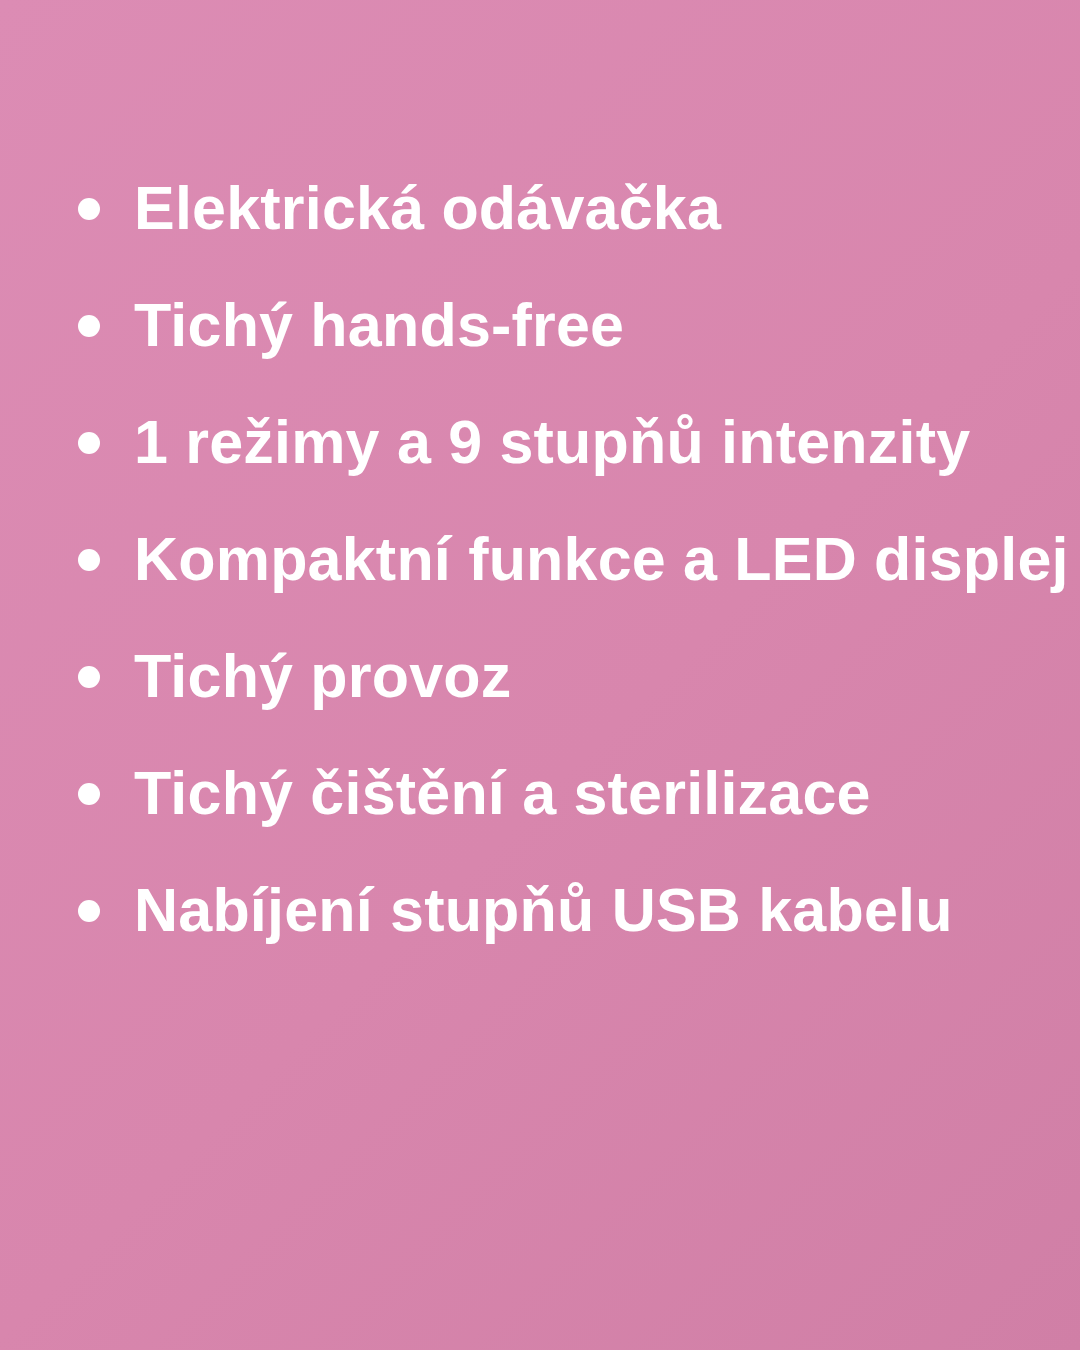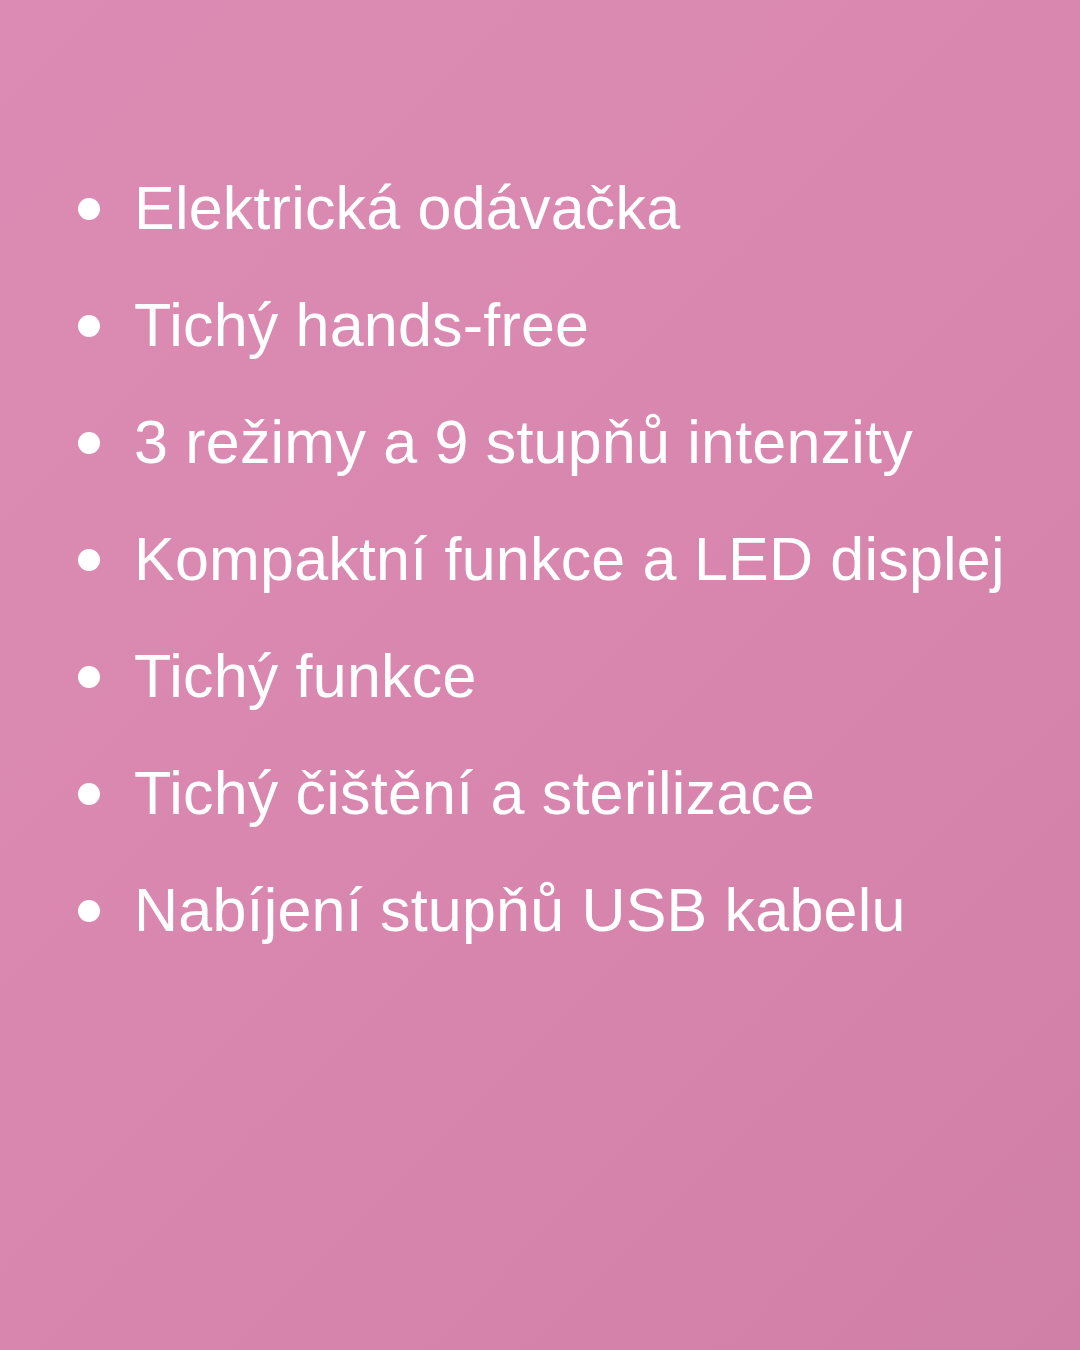--- a/index.html
+++ b/index.html
@@ -43,50 +43,50 @@
     width: 22px;
     height: 22px;
     border-radius: 50%;
     background: #ffffff;
     margin-right: 34px;
     margin-left: 8px;
   }
   .feature-text {
     font-size: 61px;
     line-height: 1.12;
-    font-weight: 400;
+    font-weight: 700;
     letter-spacing: 0.2px;
     color: #ffffff;
     white-space: nowrap;
   }
 </style>
 </head>
 <body>
 
 <div class="slide">
   <ul class="feature-list">
     <li class="feature-item">
       <span class="bullet"></span>
       <span class="feature-text">Elektrická odávačka</span>
     </li>
     <li class="feature-item">
       <span class="bullet"></span>
       <span class="feature-text">Tichý hands-free</span>
     </li>
     <li class="feature-item">
       <span class="bullet"></span>
-      <span class="feature-text">3 režimy a 9 stupňů intenzity</span>
+      <span class="feature-text">1 režimy a 9 stupňů intenzity</span>
     </li>
     <li class="feature-item">
       <span class="bullet"></span>
       <span class="feature-text">Kompaktní funkce a LED displej</span>
     </li>
     <li class="feature-item">
       <span class="bullet"></span>
-      <span class="feature-text">Tichý funkce</span>
+      <span class="feature-text">Tichý provoz</span>
     </li>
     <li class="feature-item">
       <span class="bullet"></span>
       <span class="feature-text">Tichý čištění a sterilizace</span>
     </li>
     <li class="feature-item">
       <span class="bullet"></span>
       <span class="feature-text">Nabíjení stupňů USB kabelu</span>
     </li>
   </ul>

